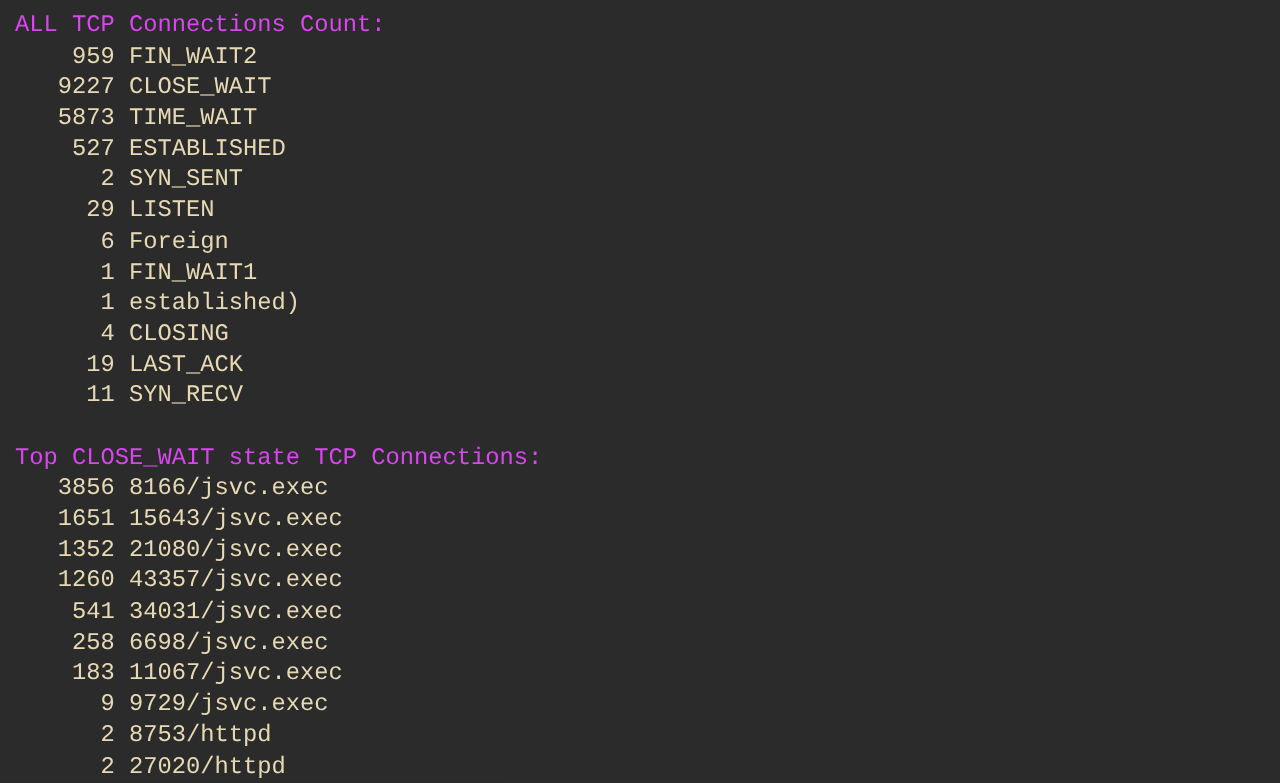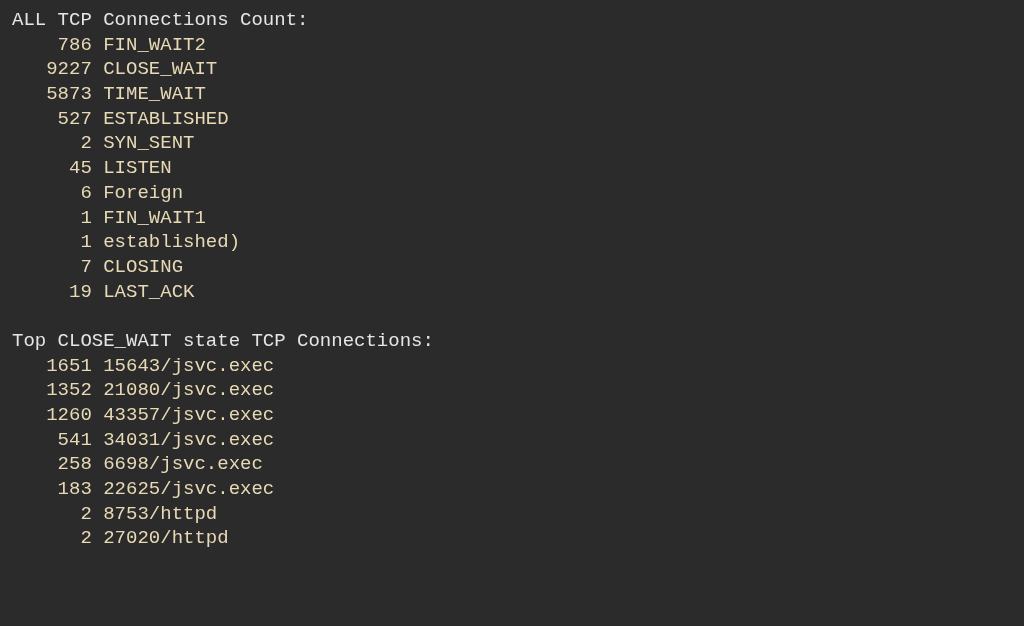--- a/index.html
+++ b/index.html
@@ -12,50 +12,53 @@
       color: #e8d9b5;
       font-family: 'Consolas', 'Monaco', 'Courier New', monospace;
       font-size: 19px;
       line-height: 1.3;
       padding: 8px 12px;
       width: 1024px;
       height: 626px;
       overflow: hidden;
     }
     .header {
-      color: #e5e5e5;
+      color: #d946ef;
     }
     .line {
       white-space: pre;
     }
     .section-gap {
       height: 1.3em;
     }
   </style>
 </head>
 <body>
 
 <div class="line header">ALL TCP Connections Count:</div>
 <div id="section1-rows">
-    <div class="line">    786 FIN_WAIT2</div>
+    <div class="line">    959 FIN_WAIT2</div>
     <div class="line">   9227 CLOSE_WAIT</div>
     <div class="line">   5873 TIME_WAIT</div>
     <div class="line">    527 ESTABLISHED</div>
     <div class="line">      2 SYN_SENT</div>
-    <div class="line">     45 LISTEN</div>
+    <div class="line">     29 LISTEN</div>
     <div class="line">      6 Foreign</div>
     <div class="line">      1 FIN_WAIT1</div>
     <div class="line">      1 established)</div>
-    <div class="line">      7 CLOSING</div>
+    <div class="line">      4 CLOSING</div>
     <div class="line">     19 LAST_ACK</div>
+    <div class="line">     11 SYN_RECV</div>
   </div>
 <div class="section-gap"></div>
 <div class="line header">Top CLOSE_WAIT state TCP Connections:</div>
 <div id="section2-rows">
+    <div class="line">   3856 8166/jsvc.exec</div>
     <div class="line">   1651 15643/jsvc.exec</div>
     <div class="line">   1352 21080/jsvc.exec</div>
     <div class="line">   1260 43357/jsvc.exec</div>
     <div class="line">    541 34031/jsvc.exec</div>
     <div class="line">    258 6698/jsvc.exec</div>
-    <div class="line">    183 22625/jsvc.exec</div>
+    <div class="line">    183 11067/jsvc.exec</div>
+    <div class="line">      9 9729/jsvc.exec</div>
     <div class="line">      2 8753/httpd</div>
     <div class="line">      2 27020/httpd</div>
   </div>
 
 </body></html>

